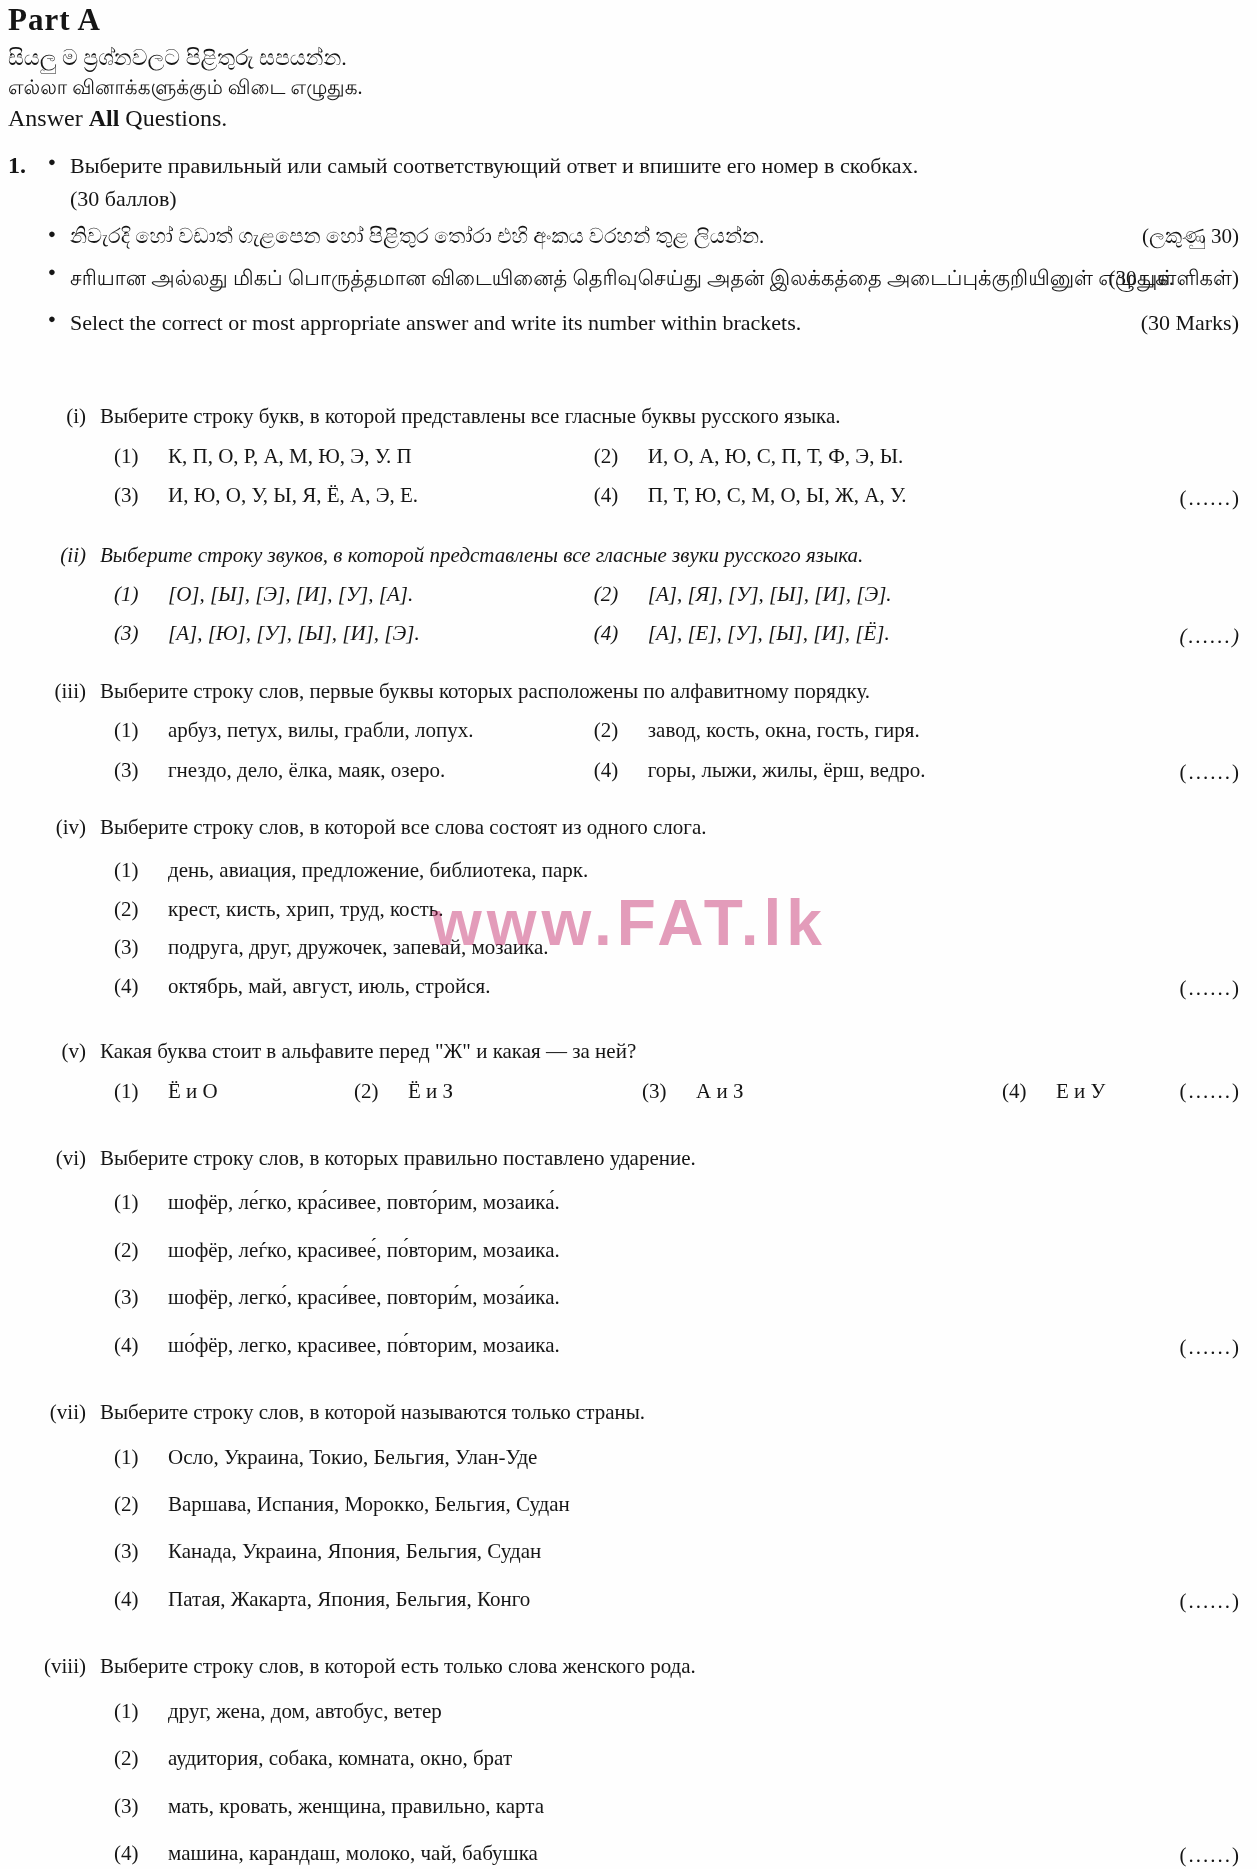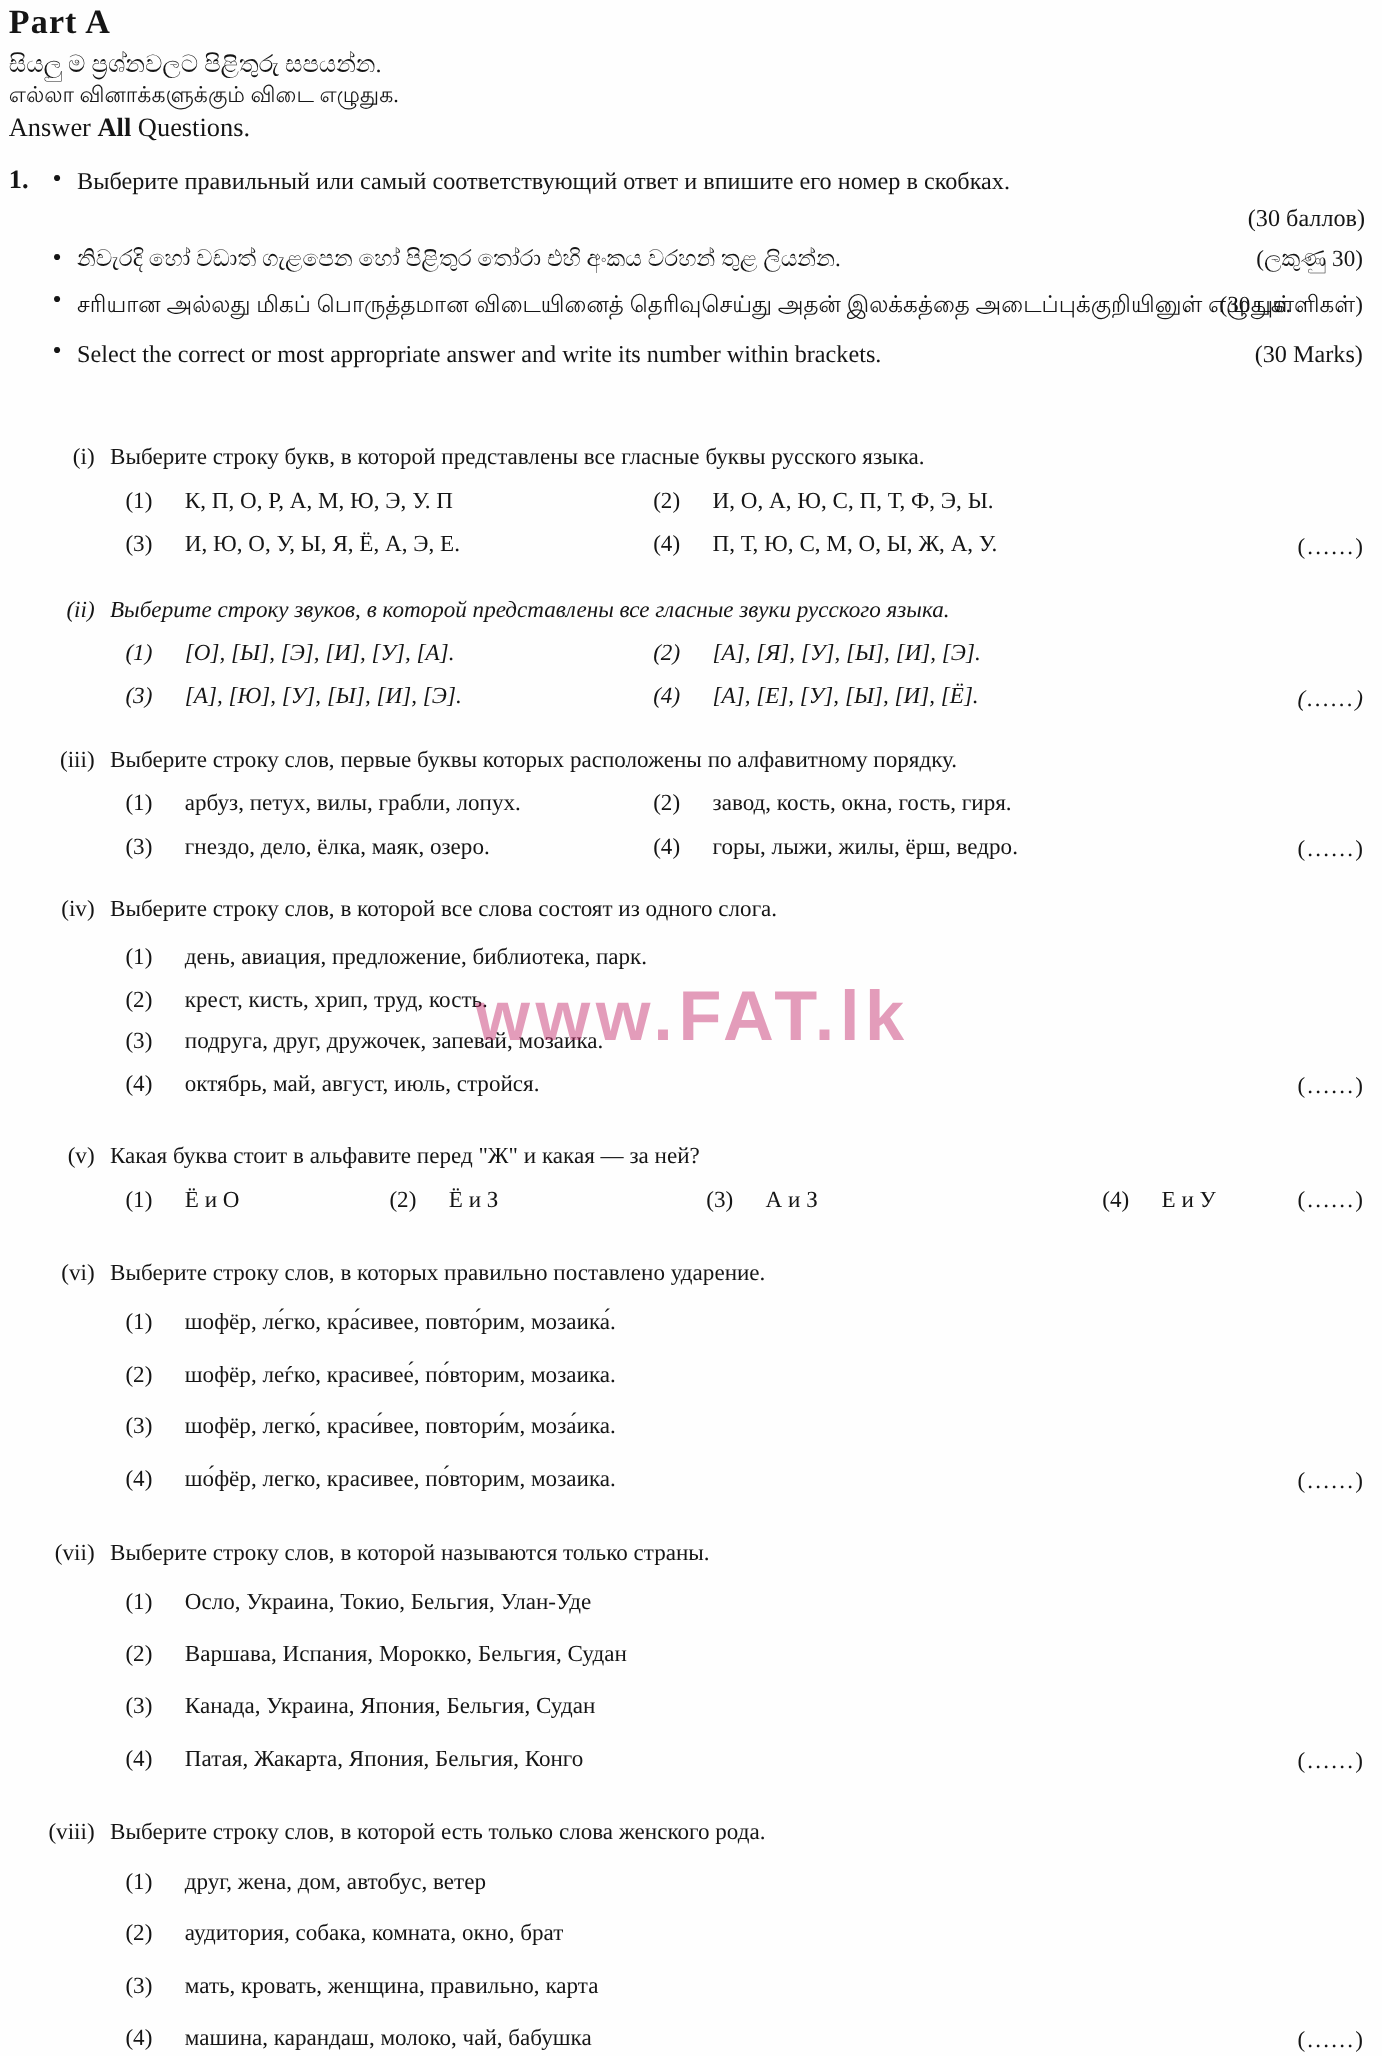--- a/index.html
+++ b/index.html
@@ -28,21 +28,21 @@
   .instructions { position: relative; margin-top: 18px; font-size: 21px; }
   .instr-row { position: relative; padding-left: 62px; margin-top: 8px; line-height: 1.42; }
   .q-number {
     position: absolute; left: 0; top: -2px;
     font-weight: bold; font-size: 24px;
   }
   .bullet {
     position: absolute; left: 40px; top: 5px;
     font-size: 13px; line-height: 1;
   }
-  .instr-marks-line { text-align: right; padding-right: 4px; margin-top: 2px; }
+  .instr-marks-line { text-align: left; padding-right: 4px; margin-top: 2px; }
   .marks-abs { position: absolute; right: 6px; top: 0; }
   .marks-abs-bottom { position: absolute; right: 6px; bottom: 0; }
   .instr-row.tamil { padding-right: 10px; line-height: 1.75; }
   .instr-row.russian { font-size: 22px; }
   .instr-row.english { font-size: 22px; margin-top: 10px; }
 
   
   .questions { margin-top: 64px; font-size: 21px; }
   .question { position: relative; margin-top: 28px; }
   .q-head { display: flex; line-height: 1.4; }

